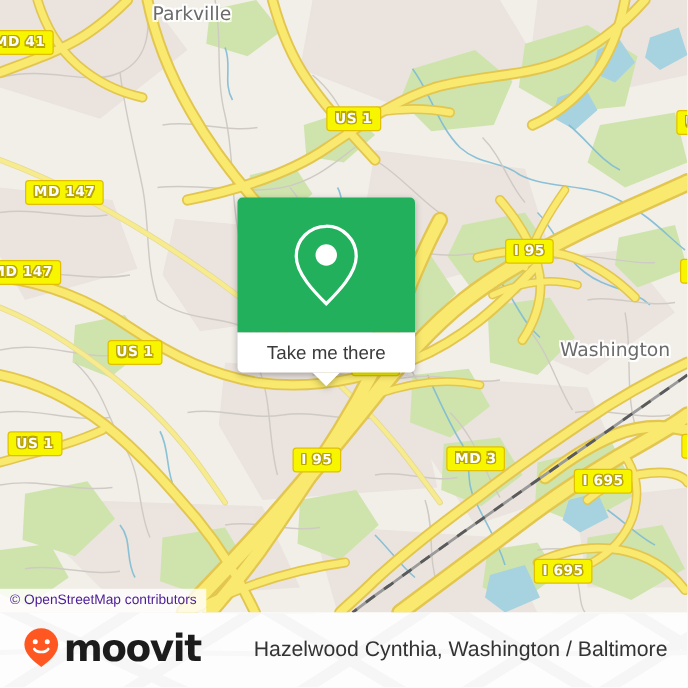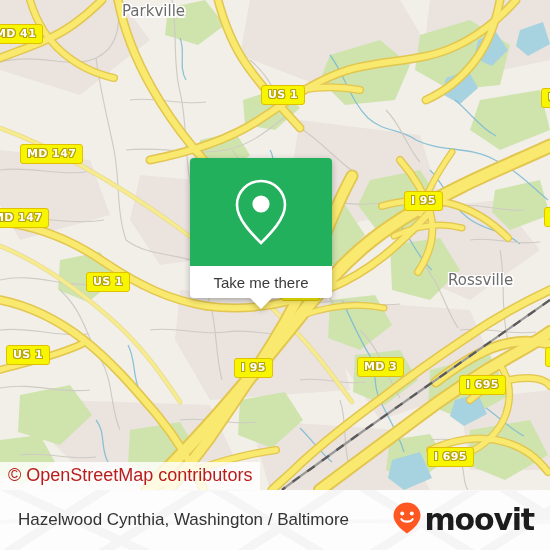--- a/index.html
+++ b/index.html
@@ -107,22 +107,22 @@
     border-right: 11px solid transparent;
     border-top: 11px solid #ffffff;
   }
 
   
   #attribution {
     position: absolute;
     left: 0;
     bottom: 0;
     background: rgba(255,255,255,0.80);
-    color: #b91c1c;
-    font-size: 18px;
+    color: #4c1d95;
+    font-size: 11px;
     padding: 3px 8px 4px 8px;
     font-family: "Liberation Sans", sans-serif;
     z-index: 50;
     white-space: nowrap;
   }
 
   
   #footer {
     position: absolute;
     left: 0;
@@ -380,21 +380,21 @@
           <path d="M550 300 C510 328, 470 356, 430 384 C390 412, 350 440, 312 468 C300 476, 290 484, 282 490"></path>
         </g>
         <g fill="none" stroke="#5a5a5a" stroke-width="2.2" stroke-dasharray="9 9">
           <path d="M550 300 C510 328, 470 356, 430 384 C390 412, 350 440, 312 468 C300 476, 290 484, 282 490"></path>
         </g>
 
       </g>
     </svg>
 
     <div class="place" style="left:122px; top:2px;">Parkville</div>
-    <div class="place" style="left:448px; top:271px;">Rossville</div>
+    <div class="place" style="left:448px; top:271px;">Washington</div>
 
     <div class="shield" style="left:-12px; top:24px;">MD 41</div>
     <div class="shield" style="left:261px; top:85px;">US 1</div>
     <div class="shield" style="left:20px;  top:144px;">MD 147</div>
     <div class="shield" style="left:-14px; top:208px;">MD 147</div>
     <div class="shield" style="left:404px; top:191px;">I 95</div>
     <div class="shield" style="left:86px;  top:272px;">US 1</div>
     <div class="shield" style="left:281px; top:281px;">I 95</div>
     <div class="shield" style="left:6px;   top:345px;">US 1</div>
     <div class="shield" style="left:234px; top:358px;">I 95</div>
@@ -437,28 +437,28 @@
         <path d="M430 -16 C480 14, 530 44, 570 70"></path>
       </g>
       <g stroke="#ededed" stroke-width="4" fill="none">
         <path d="M0 62 C90 58, 180 66, 270 62 C360 58, 450 66, 550 62"></path>
         <path d="M0 96 C90 92, 180 100, 270 96 C360 92, 450 100, 550 96"></path>
         <path d="M0 28 C90 24, 180 32, 270 28 C360 24, 450 32, 550 28"></path>
       </g>
     </svg>
 
     <div id="footer-inner">
-      <div id="footer-title">Hazelwood Cynthia, Washington / Baltimore</div>
       <div id="brand">
         <span>
           <svg width="30" height="34" viewBox="0 0 30 34" xmlns="http://www.w3.org/2000/svg">
             <path d="M15 1.5 C7.5 1.5 1.5 7.4 1.5 14.6 C1.5 22 9 28.5 15 32.5 C21 28.5 28.5 22 28.5 14.6 C28.5 7.4 22.5 1.5 15 1.5 Z" fill="#ff5722"></path>
             <circle cx="10.2" cy="12.4" r="2.0" fill="#ffffff"></circle>
             <circle cx="19.8" cy="12.4" r="2.0" fill="#ffffff"></circle>
             <path d="M9.4 18.2 C11.4 21.4, 18.6 21.4, 20.6 18.2" stroke="#ffffff" stroke-width="2.1" fill="none" stroke-linecap="round"></path>
           </svg>
         </span>
         <span id="brand-word">moovit</span>
       </div>
+      <div id="footer-title">Hazelwood Cynthia, Washington / Baltimore</div>
     </div>
   </div>
 
 </div>
 
 </body></html>

